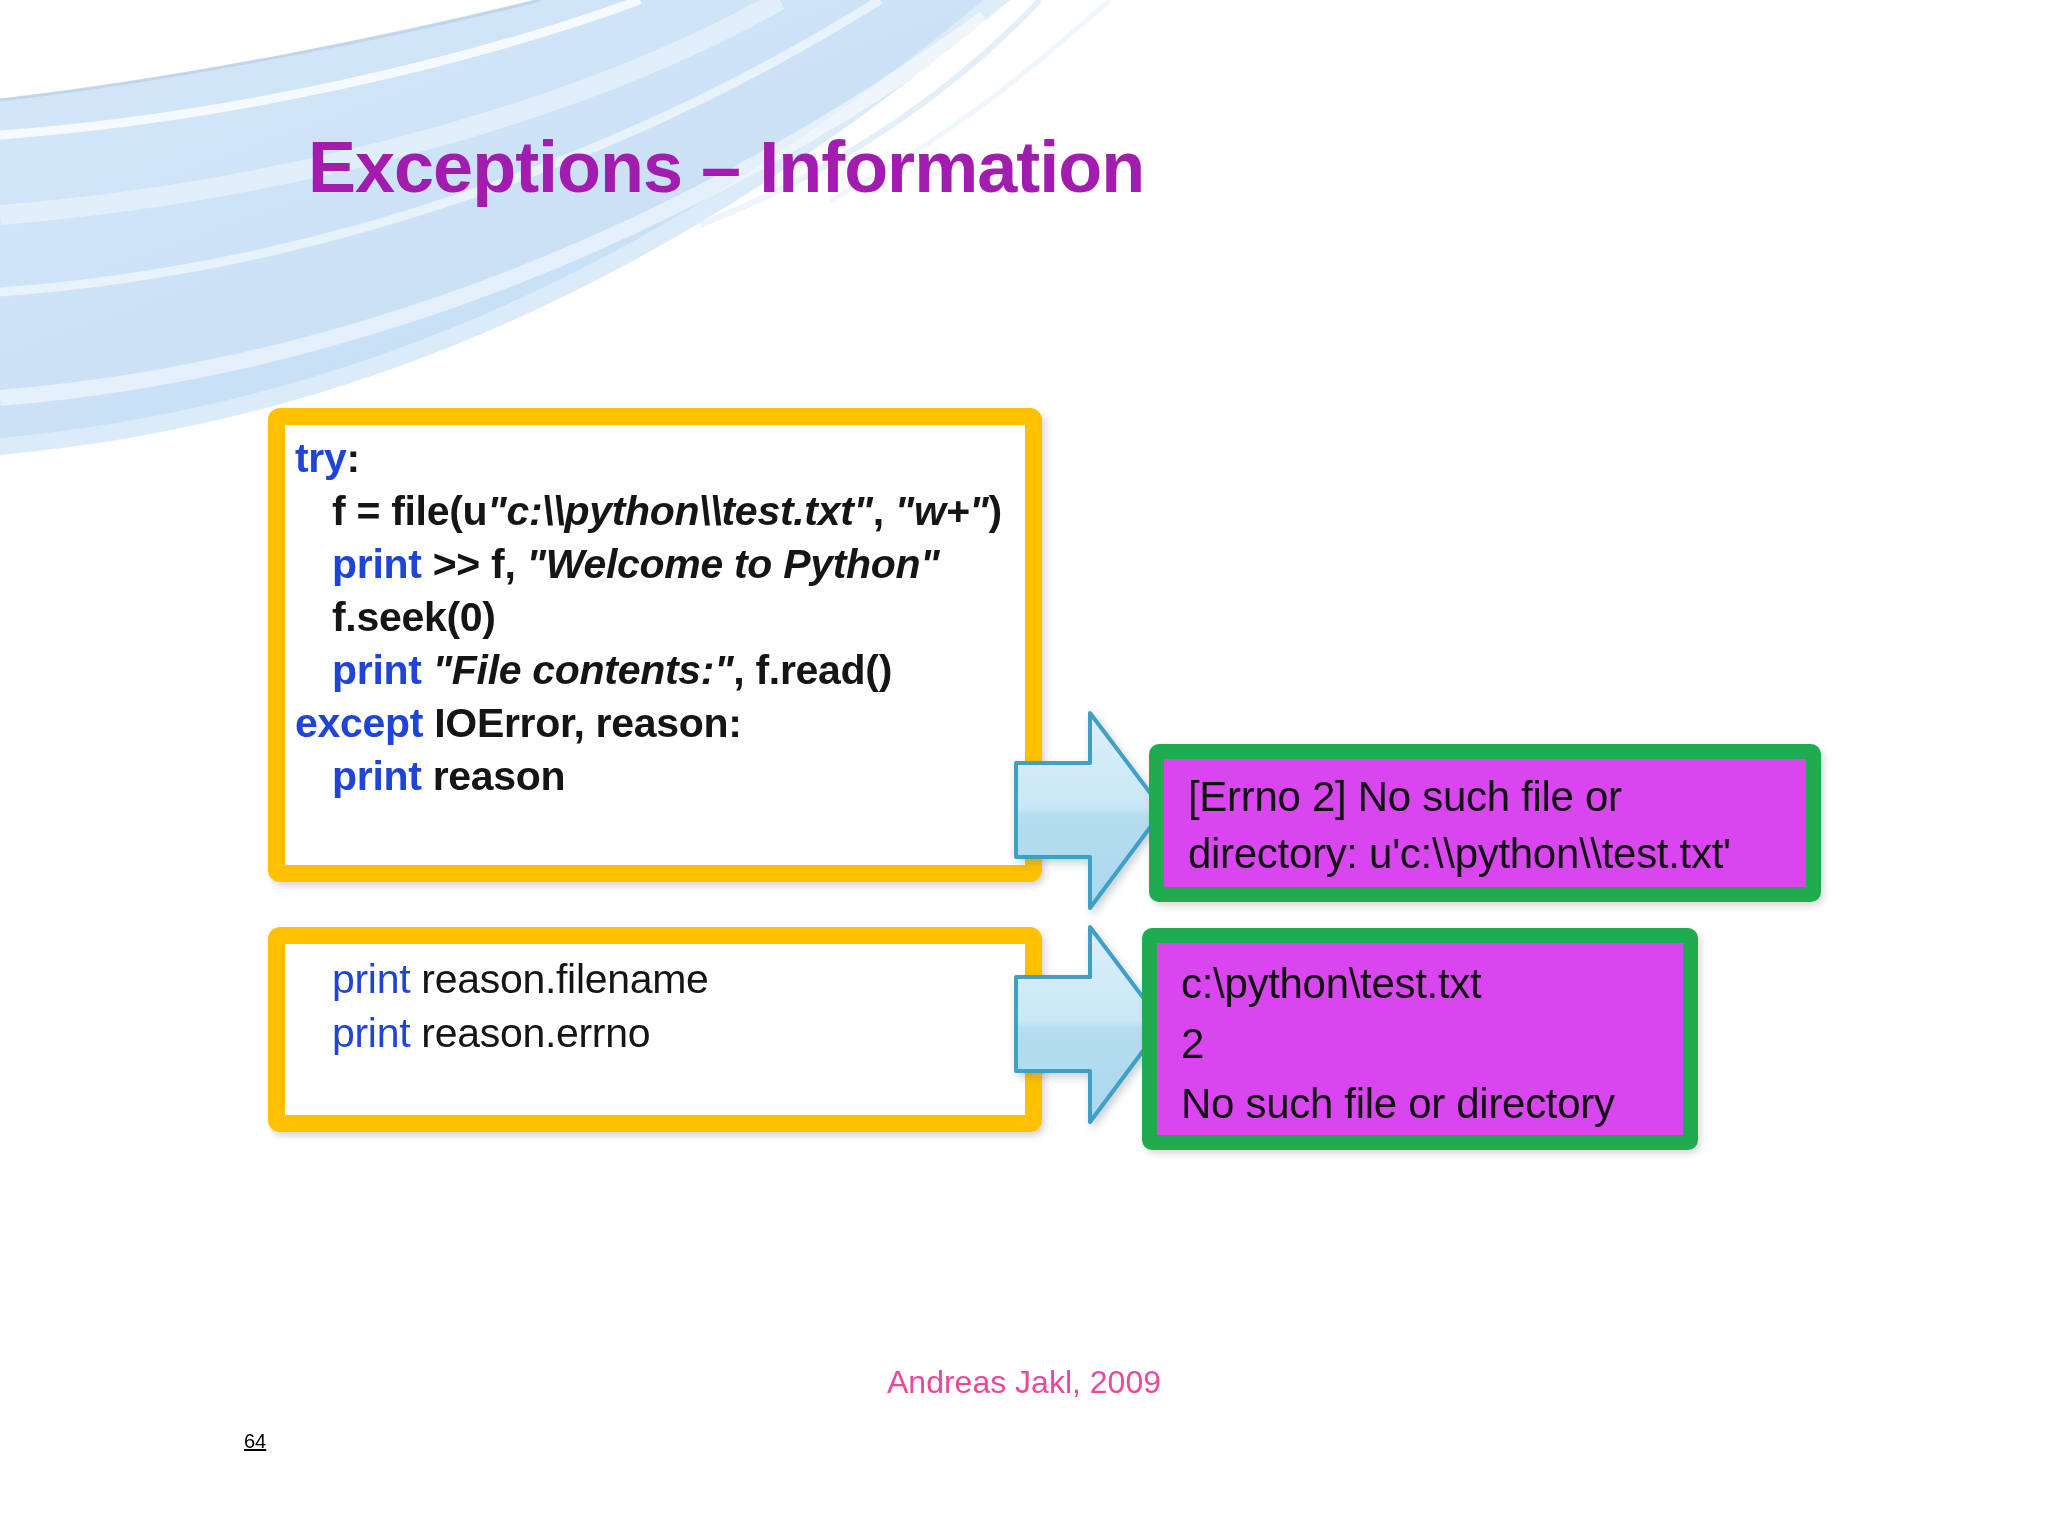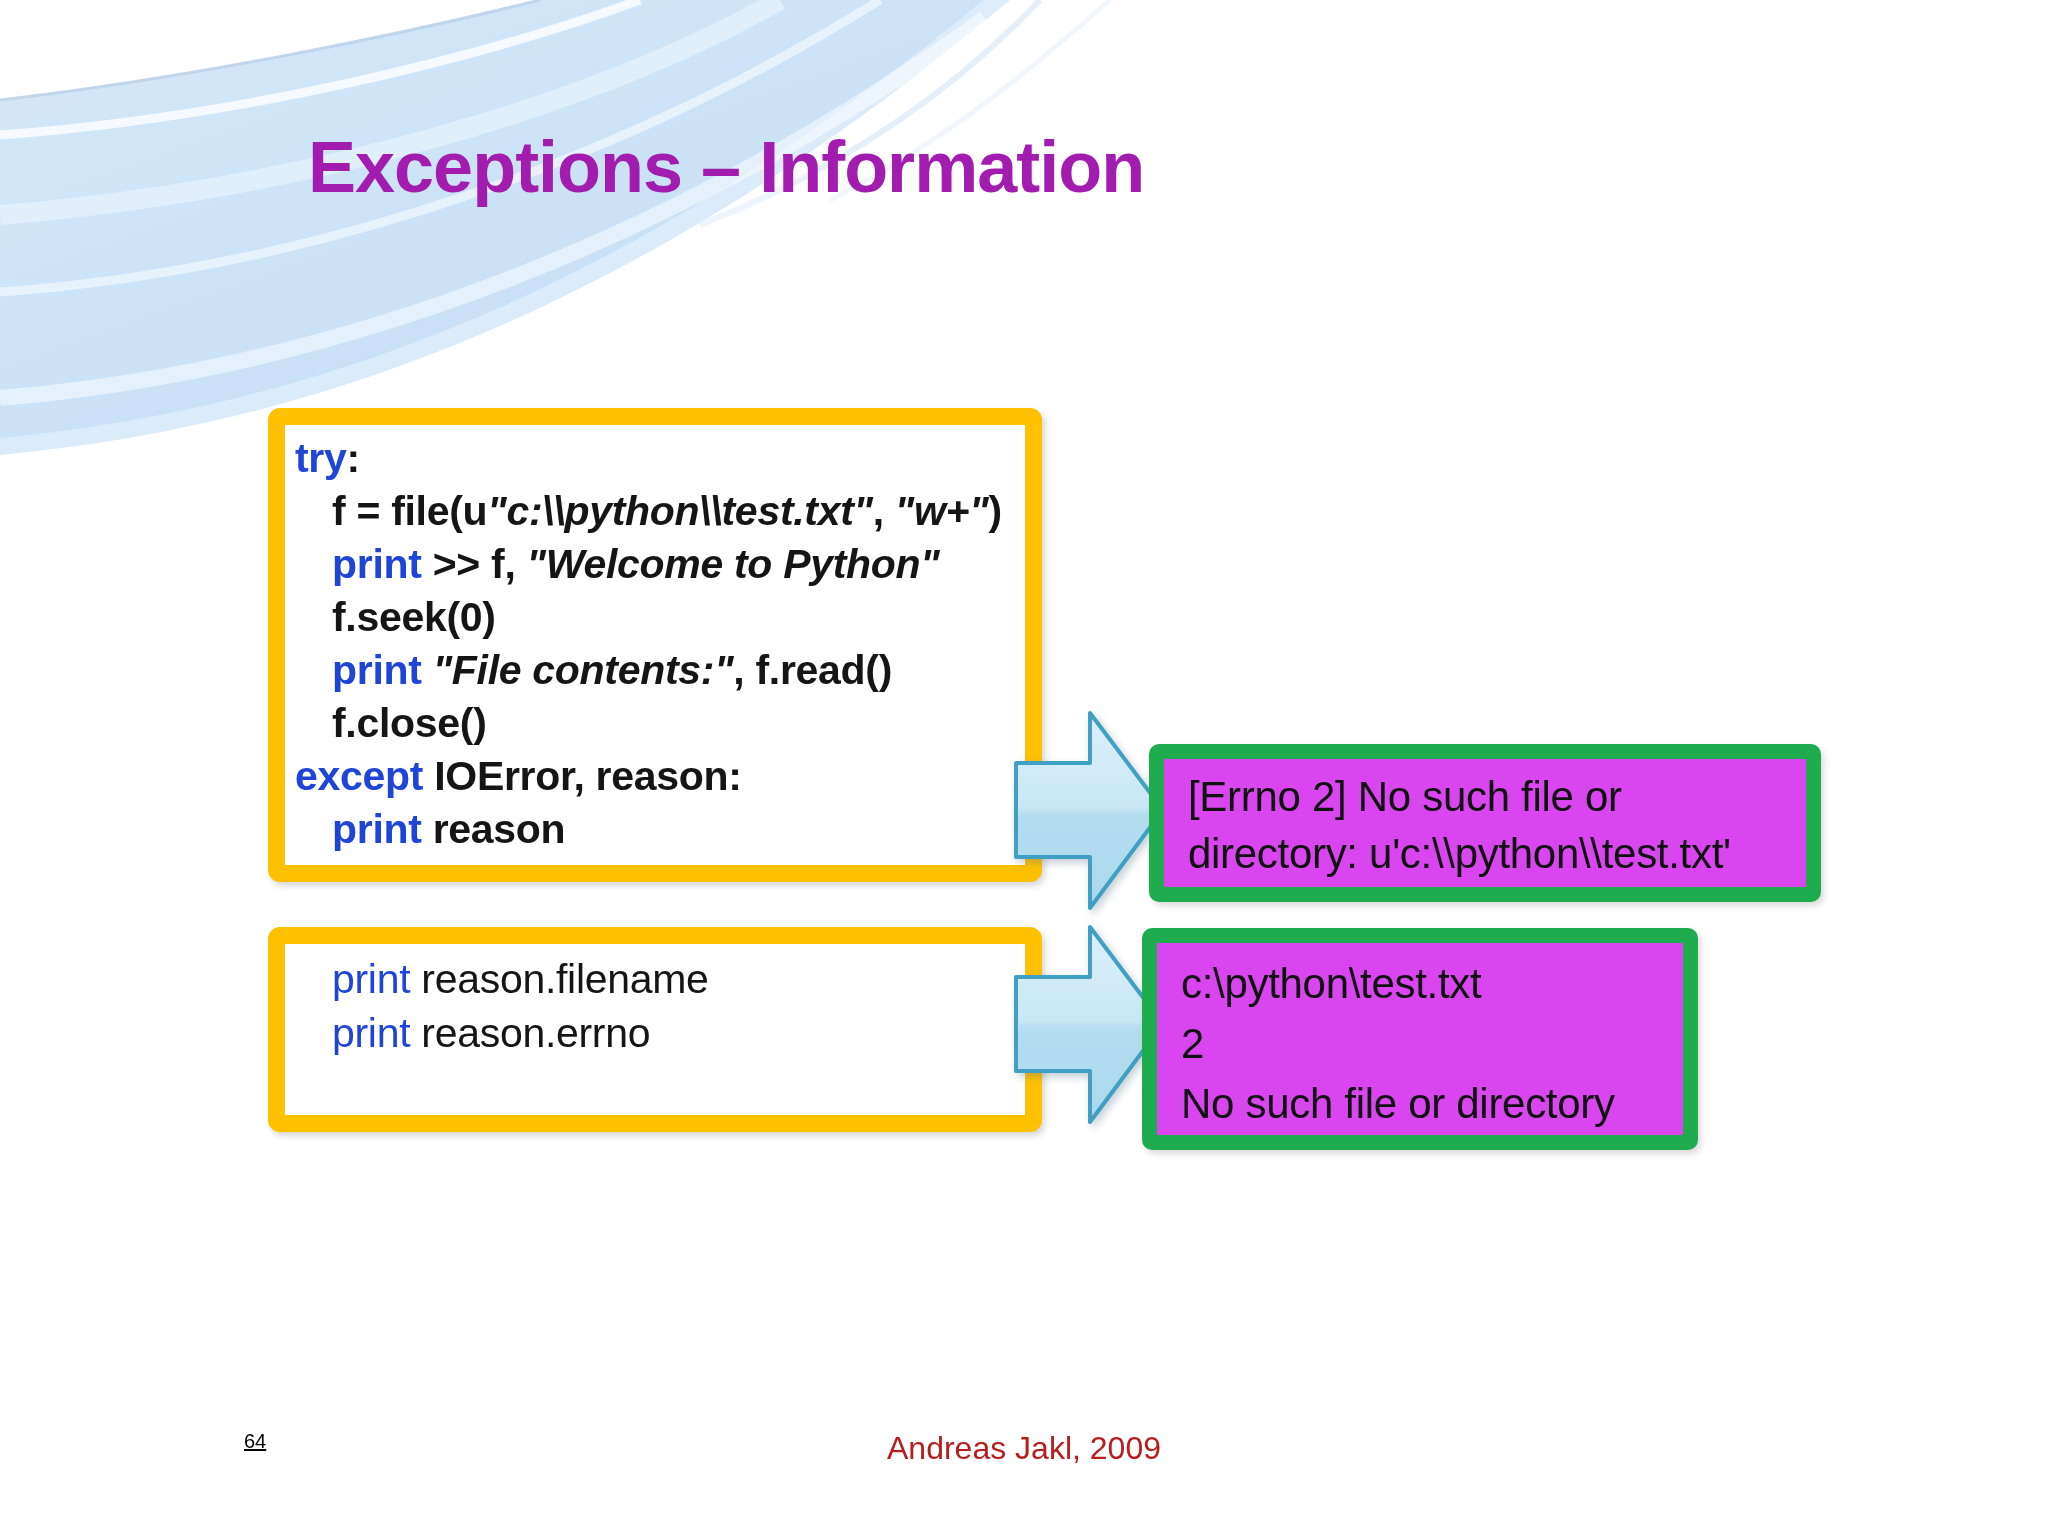--- a/index.html
+++ b/index.html
@@ -61,23 +61,23 @@
   
   .arrow{position:absolute;filter:drop-shadow(3px 4px 4px rgba(90,120,140,.35));}
   .arrow1{left:1014px;top:709px;}
   .arrow2{left:1014px;top:923px;}
   
   .footer-page{
     position:absolute;left:244px;top:1430px;
     font-size:20px;color:#000000;text-decoration:underline;
   }
   .footer-credit{
-    position:absolute;left:0;top:1430px;width:2048px;
+    position:absolute;left:0;top:1364px;width:2048px;
     text-align:center;
-    font-size:32px;color:#b91c1c;
+    font-size:32px;color:#ec4899;
   }
 </style>
 </head>
 <body>
 
 <div class="slide">
 
   <svg class="swoosh" width="2048" height="620" viewBox="0 0 2048 620" aria-hidden="true">
     <defs>
       <linearGradient id="bandGrad" x1="0" y1="0" x2="0.8" y2="1">
@@ -102,21 +102,20 @@
   </svg>
 
   <h1 class="title">Exceptions – Information</h1>
 
   <div class="codebox codebox1">
     <div class="code-line"><span class="kw">try</span><span>:</span></div>
     <div class="code-line indent"><span>f = file(u</span><span class="str">"c:\\python\\test.txt"</span><span>, </span><span class="str">"w+"</span><span>)</span></div>
     <div class="code-line indent"><span class="kw">print</span><span> &gt;&gt; f, </span><span class="str">"Welcome to Python"</span></div>
     <div class="code-line indent"><span>f.seek(0)</span></div>
     <div class="code-line indent"><span class="kw">print</span><span> </span><span class="str">"File contents:"</span><span>, f.read()</span></div>
-    <div class="code-line indent"><span>f.close()</span></div>
     <div class="code-line"><span class="kw">except</span><span> IOError, reason:</span></div>
     <div class="code-line indent"><span class="kw">print</span><span> reason</span></div>
   </div>
 
   <svg class="arrow arrow1" width="151" height="202" viewBox="0 0 151 202" aria-hidden="true">
     <defs>
       <linearGradient id="arrGrad1" x1="0" y1="0" x2="0" y2="1">
         <stop offset="0" stop-color="#ddeffa"></stop>
         <stop offset="0.48" stop-color="#c9e7f5"></stop>
         <stop offset="0.52" stop-color="#b5def0"></stop>

